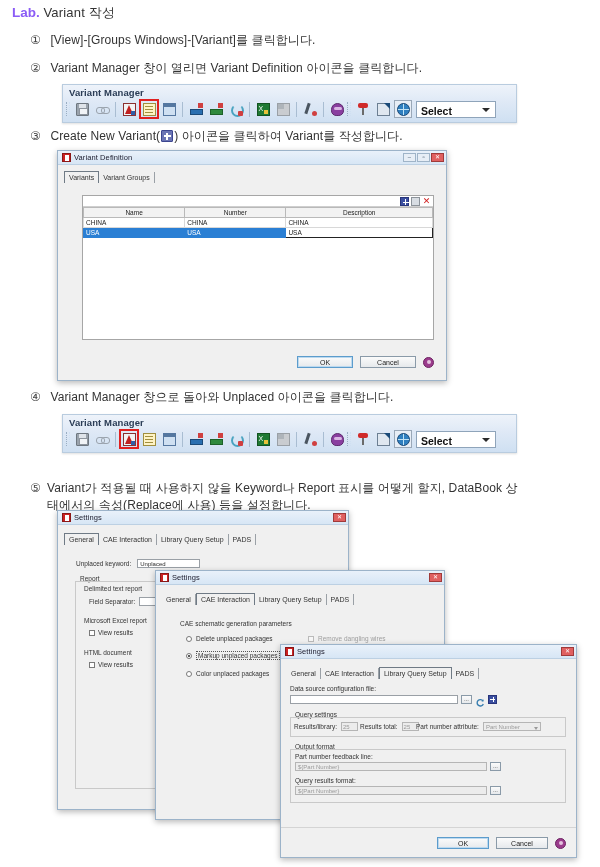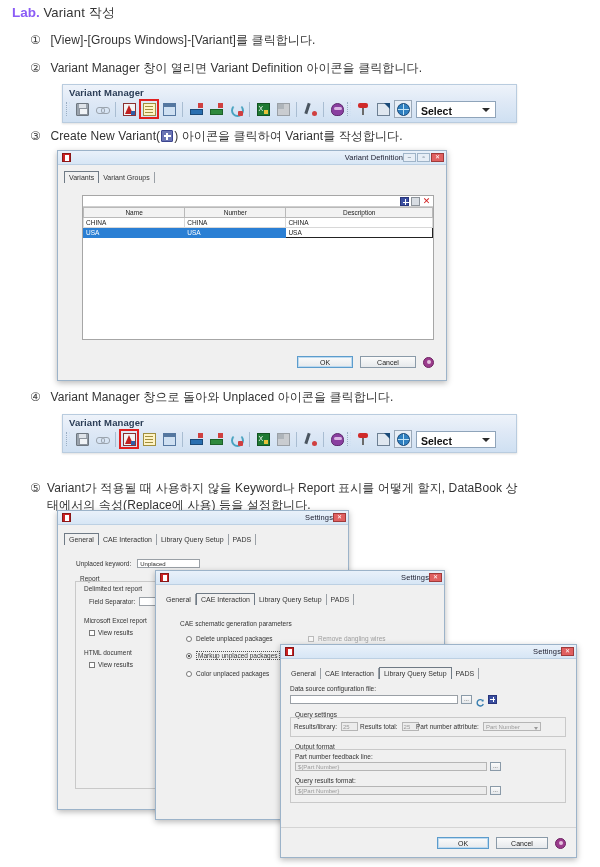--- a/index.html
+++ b/index.html
@@ -116,21 +116,21 @@
     height:14px; display:flex; align-items:center;
     background:linear-gradient(180deg,#e9f1fa 0%,#d7e6f5 100%);
     border-bottom:1px solid #bcd0e3;
     padding:0 2px;
   }
   .dlg-ico {
     width:9px;height:9px;background:#cc2222;border:1px solid #8a1717;margin:0 3px 0 2px;
     position:relative;
   }
   .dlg-ico:before{content:"";position:absolute;left:2px;top:1px;width:4px;height:6px;background:#fff;}
-  .dlg-title { font-size:7.5px; color:#223; flex:1; letter-spacing:.1px;text-align:right; }
+  .dlg-title { font-size:7.5px; color:#223; flex:1; letter-spacing:.1px; }
   .dlg-btns { display:flex; gap:1px; }
   .wbtn {
     width:13px;height:9px;border:1px solid #9fb4c8;background:#e7eef6;
     font-size:6px;line-height:7px;text-align:center;color:#405468;
   }
   .wbtn.close { background:#e06060; border-color:#a03a3a; color:#fff; }
   .dlg-body { position:absolute; left:0; right:0; top:14px; bottom:0; }
 
   
   .tabs { display:flex; align-items:flex-end; height:12px; padding-left:6px; }

